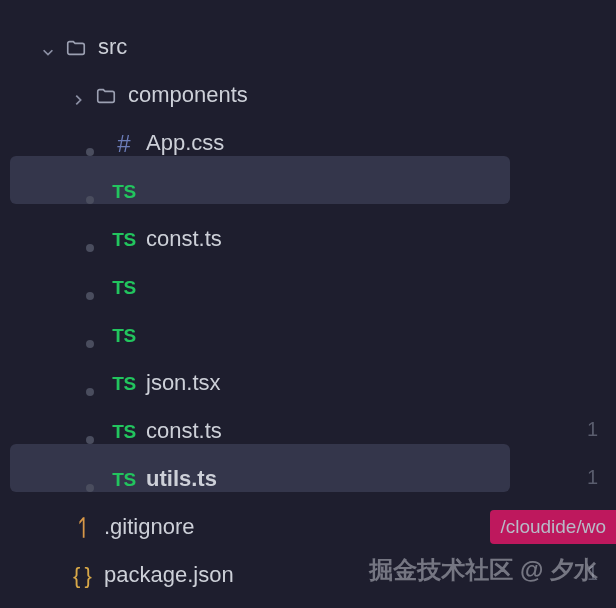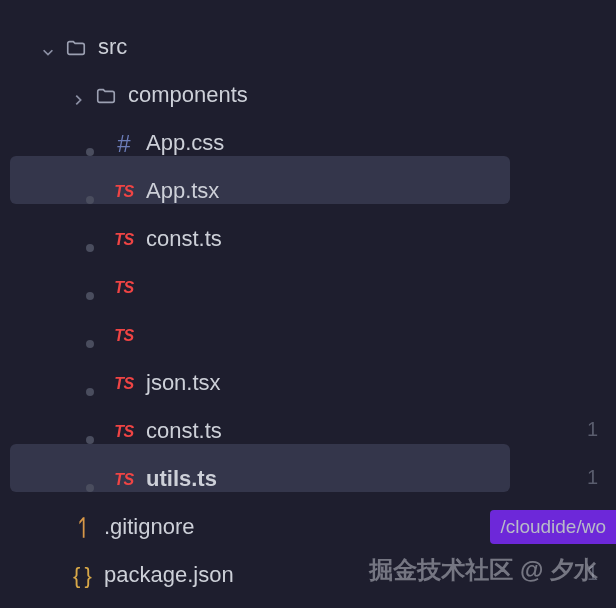--- a/index.html
+++ b/index.html
@@ -73,25 +73,24 @@
       display: flex;
       align-items: center;
       justify-content: center;
       flex-shrink: 0;
     }
     .folder-icon svg {
       width: 22px;
       height: 22px;
     }
     .ts-badge {
-      font-size: 16px;
+      font-size: 19px;
       font-weight: 700;
-      color: #ef4444;
+      color: #22c55e;
       letter-spacing: -0.5px;
-      font-style: italic;
     }
     .hash-icon {
       color: #6b7cb8;
       font-size: 24px;
       font-weight: 500;
     }
     .git-icon {
       color: #d89848;
       font-size: 22px;
       font-weight: 600;
@@ -117,21 +116,21 @@
       top: 405px;
       color: #5a5d6e;
       font-size: 20px;
       text-align: right;
       line-height: 48px;
     }
     .tooltip {
       position: absolute;
       right: 0;
       top: 510px;
-      background: #6d28d9;
+      background: #be185d;
       color: #b8bbc8;
       padding: 6px 10px;
       font-size: 19px;
       border-radius: 4px 0 0 4px;
     }
     .watermark {
       position: absolute;
       right: 18px;
       bottom: 22px;
       color: rgba(190, 192, 200, 0.55);
@@ -178,21 +177,20 @@
         <span class="hash-icon">#</span>
       </span>
     <span class="file-label">App.css</span>
   </div>
 
   <div class="tree-item depth-1 file selected">
     <span class="no-chevron"></span>
     <span class="icon">
         <span class="ts-badge">TS</span>
       </span>
-    <span class="file-label">App.tsx</span>
   </div>
 
   <div class="tree-item depth-1 file">
     <span class="no-chevron"></span>
     <span class="icon">
         <span class="ts-badge">TS</span>
       </span>
     <span class="file-label">const.ts</span>
   </div>
 

